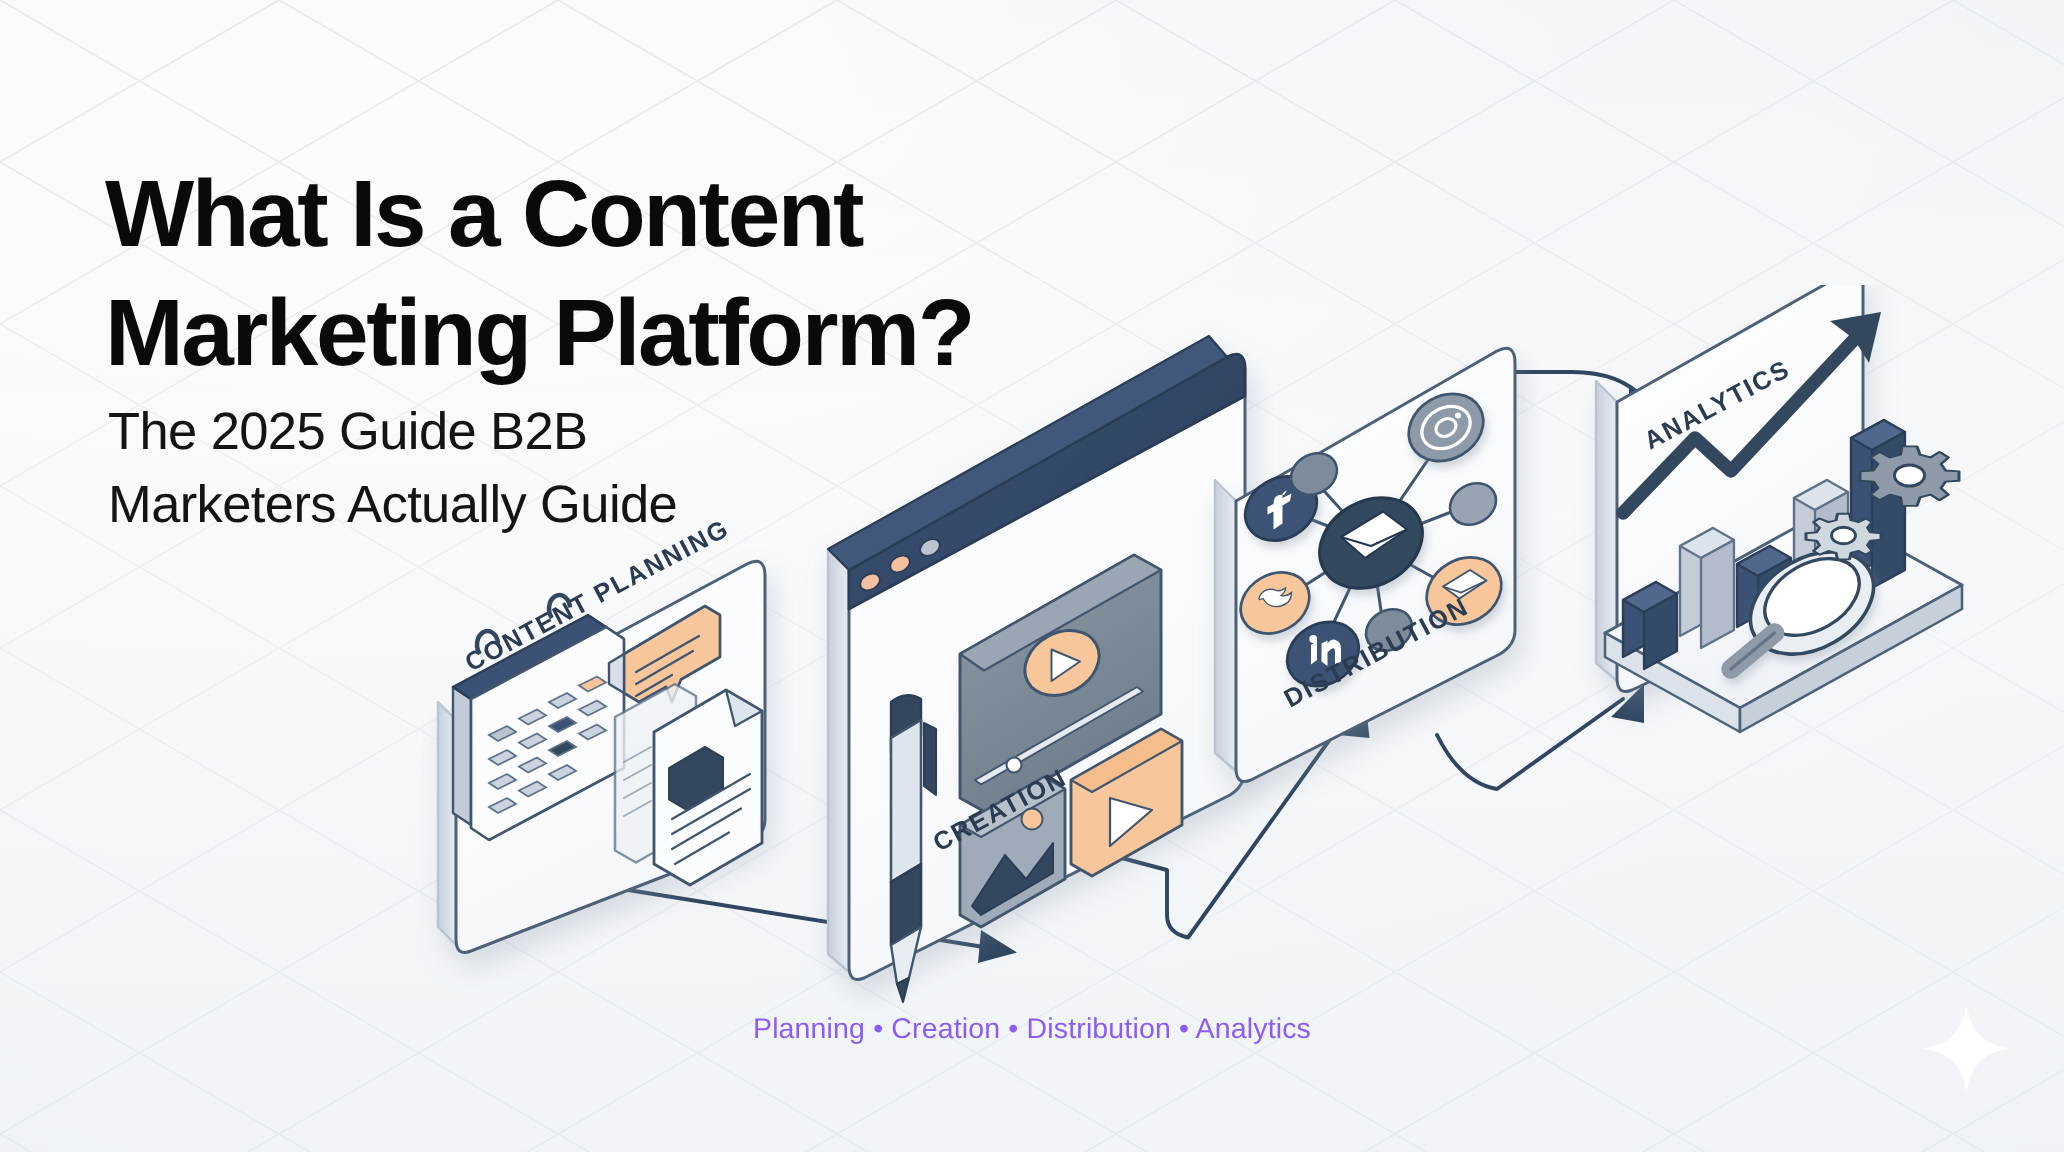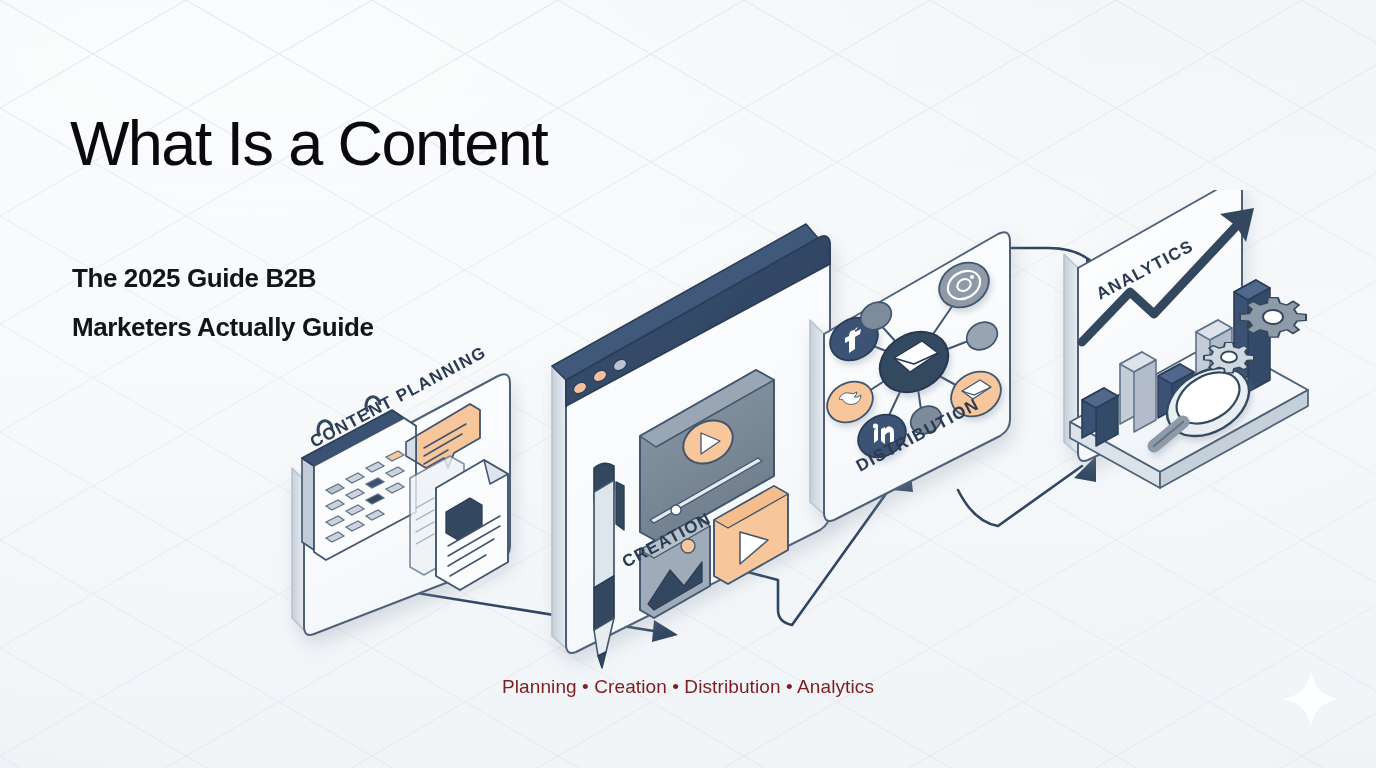--- a/index.html
+++ b/index.html
@@ -20,34 +20,34 @@
   }
   .bg-grid{position:absolute;inset:0;}
   .bg-vignette{
     position:absolute;inset:0;
     background:radial-gradient(130% 110% at 50% 45%, rgba(255,255,255,0) 55%, rgba(214,223,232,.35) 100%);
   }
 
   
   .headline{
     position:absolute;left:70px;top:62px;width:700px;
-    font-size:63px;line-height:79px;font-weight:400;letter-spacing:-1.6px;
+    font-size:63px;line-height:79px;font-weight:700;letter-spacing:-1.6px;
     color:#0a0a0c;
   }
   .headline .l2{display:block;}
   .subhead{
     position:absolute;left:72px;top:228px;width:620px;
-    font-size:26px;line-height:49px;font-weight:700;letter-spacing:-.4px;
+    font-size:35px;line-height:49px;font-weight:400;letter-spacing:-.4px;
     color:#121418;
   }
   .subhead .l2{display:block;}
   .caption{
     position:absolute;left:0;right:0;top:676px;
     text-align:center;font-size:19px;letter-spacing:.1px;
-    color:#7f1d1d;font-weight:400;
+    color:#8b5cf6;font-weight:400;
   }
 
   
   .sparkle{position:absolute;right:34px;bottom:38px;width:62px;height:62px;}
 
   
   .illo{position:absolute;left:258px;top:190px;width:1110px;height:490px;}
   .illo svg{display:block;}
 </style>
 </head>
@@ -395,20 +395,21 @@
       </g>
     </g>
 
     <text x="842" y="110" transform="rotate(-28 842 110)" font-family="Liberation Sans, sans-serif" font-size="17" font-weight="700" letter-spacing="1.3" fill="#2b3b52">ANALYTICS</text>
 
   </svg>
   </div>
 
   <h1 class="headline">
     <span>What Is a Content</span>
+    <span class="l2">Marketing Platform?</span>
   </h1>
 
   <p class="subhead">
     <span>The 2025 Guide B2B</span>
     <span class="l2">Marketers Actually Guide</span>
   </p>
 
   <div class="caption">Planning • Creation • Distribution • Analytics</div>
 
   <svg class="sparkle" viewBox="0 0 62 62" aria-hidden="true">

